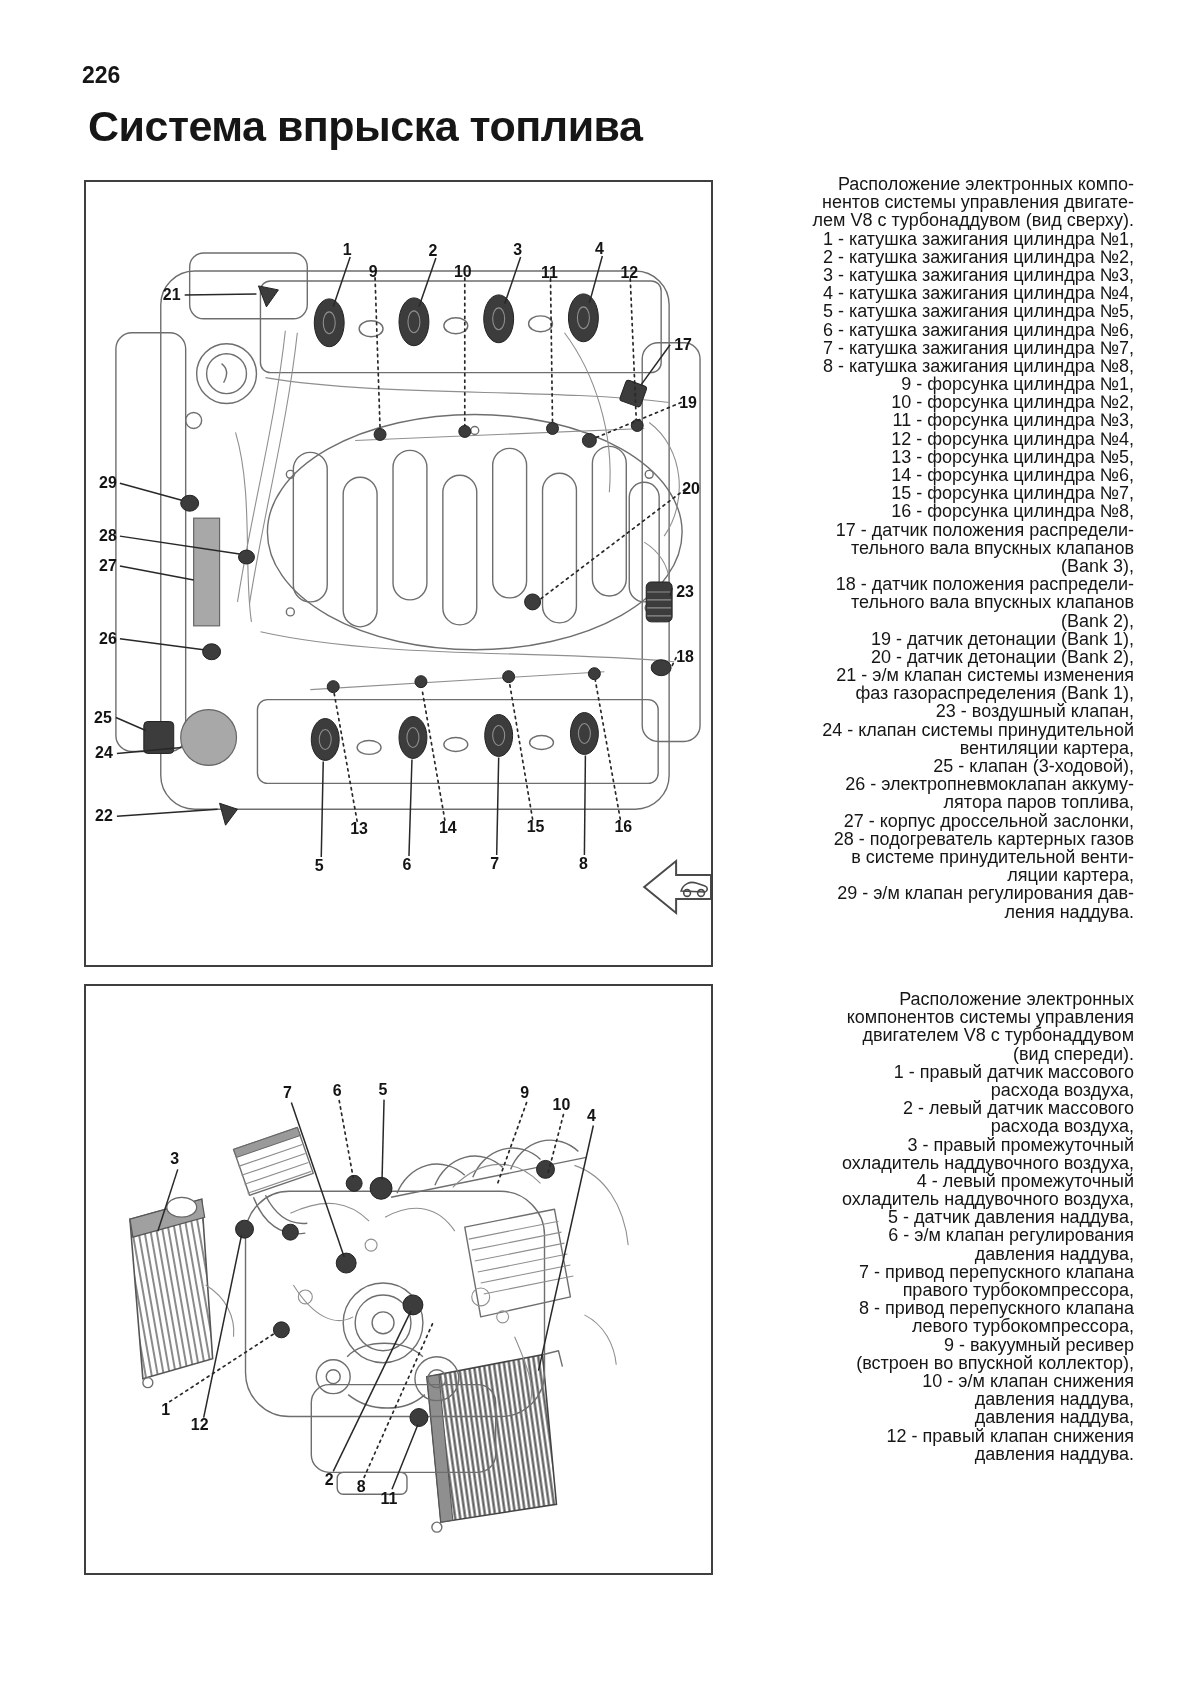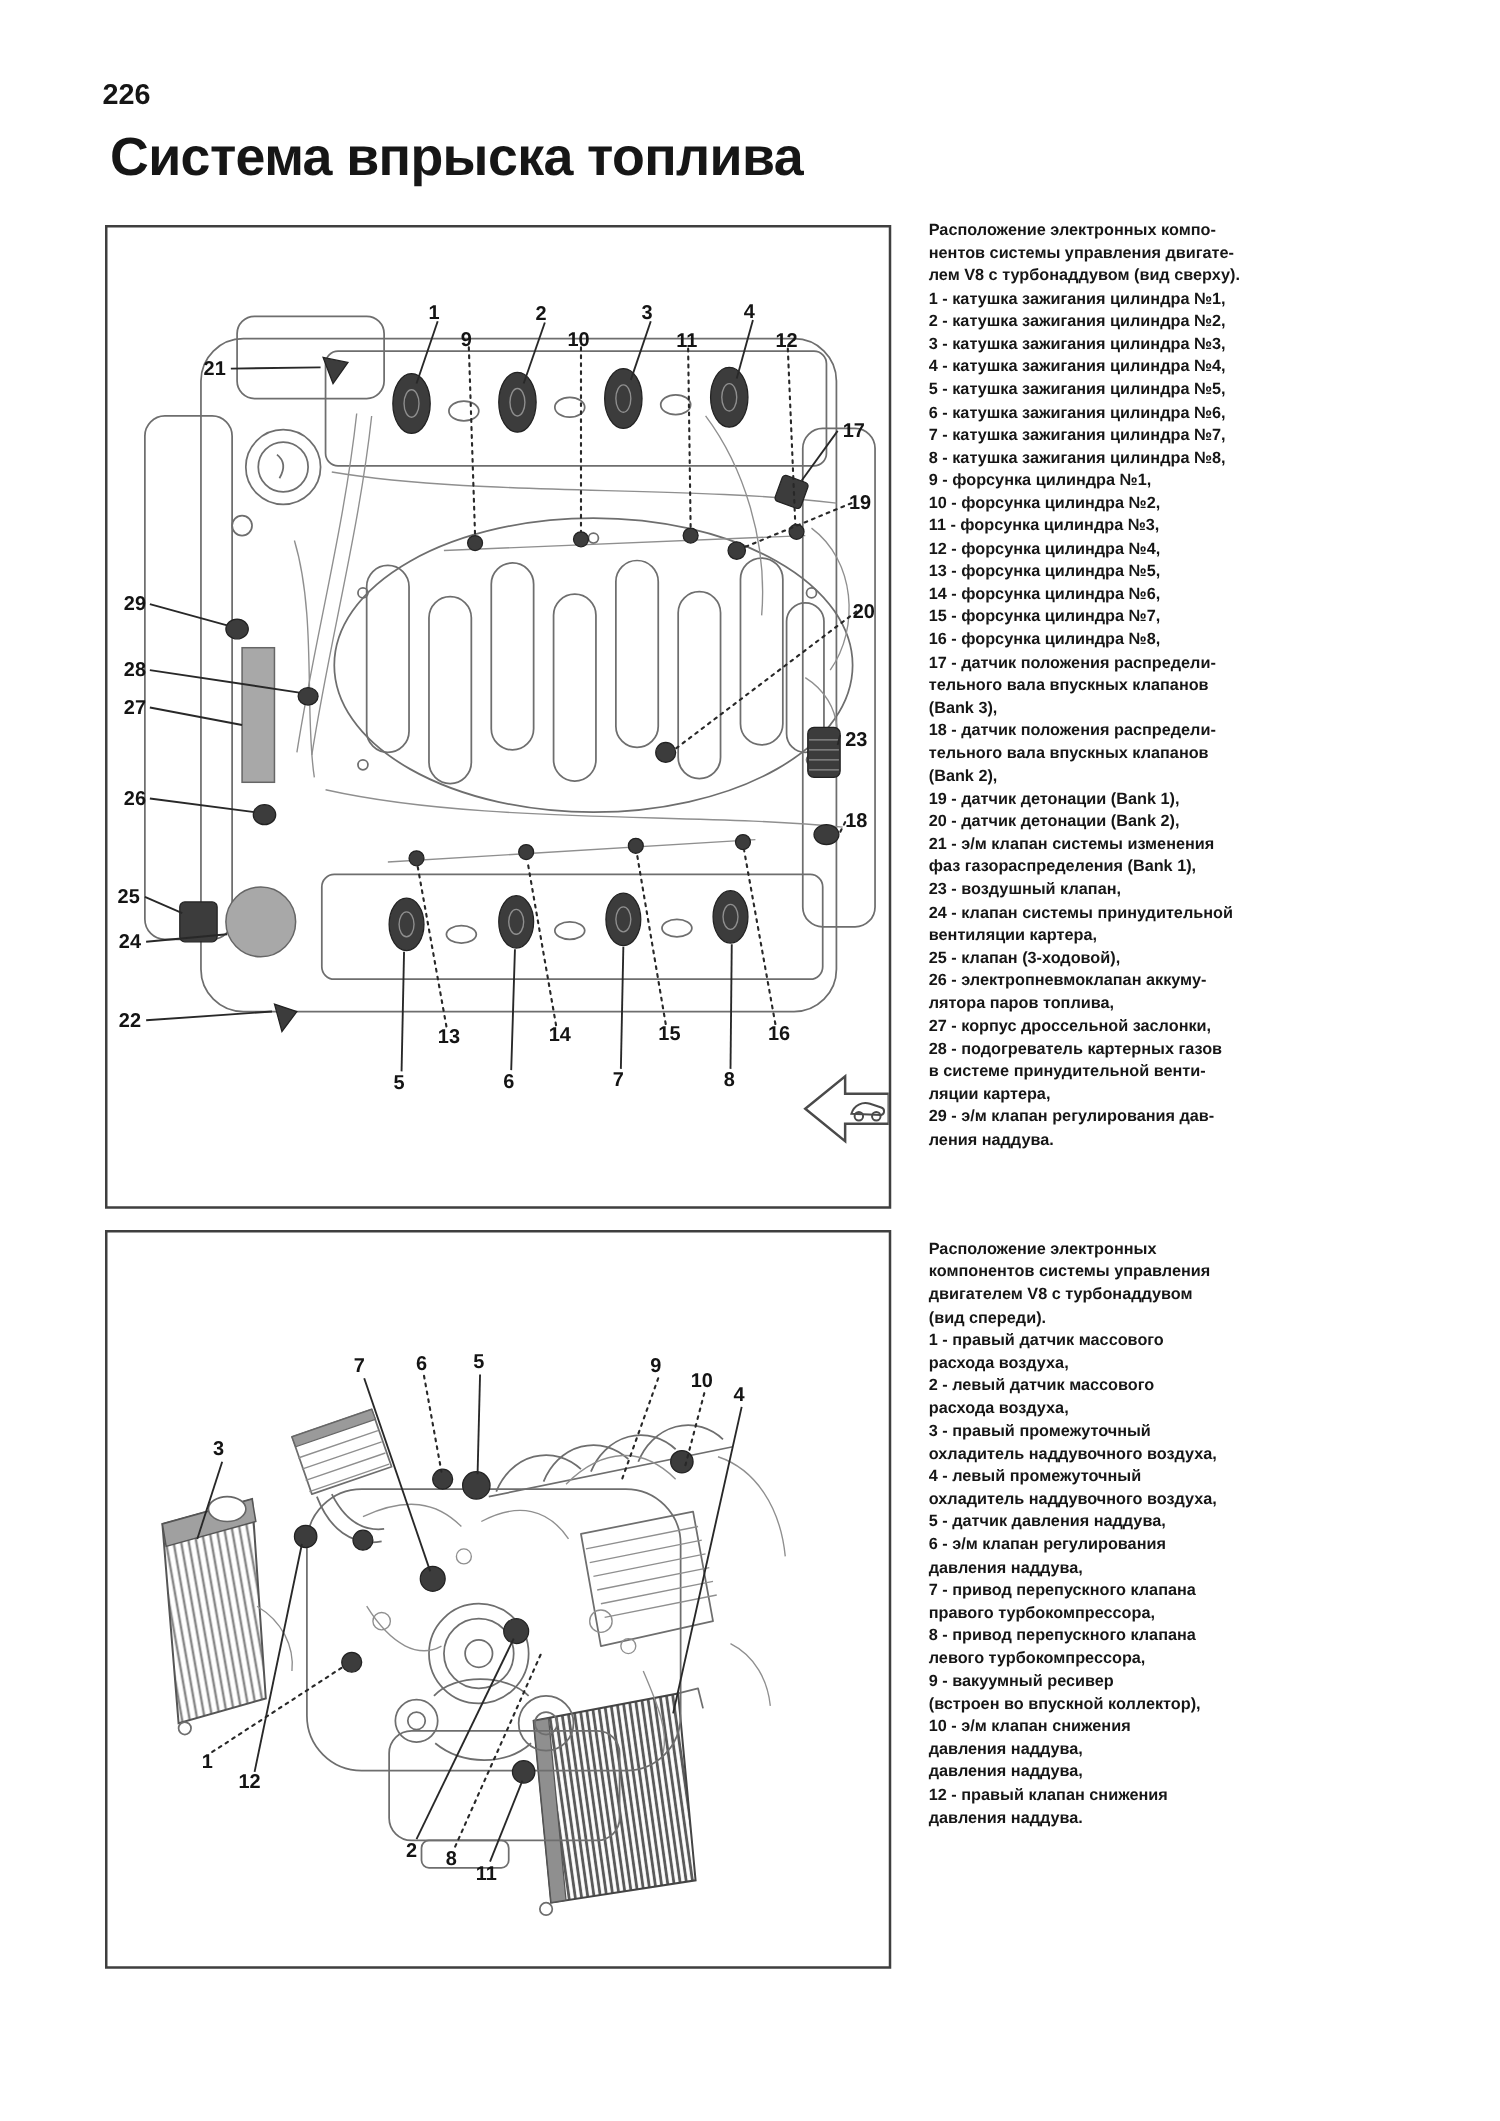--- a/index.html
+++ b/index.html
@@ -1,29 +1,29 @@
 <!DOCTYPE html>
 <html style="--paper: #ffffff; --ink: #161616; --frame: #3f3f3f; --draw: #6e6e6e; --dark: #3c3c3c;"><head>
 <meta charset="utf-8">
 <style>
   :root{
     --paper:#ffffff; --ink:#161616; --frame:#3f3f3f; --draw:#6e6e6e; --dark:#3c3c3c;
   }
   html,body{margin:0;padding:0;background:#e8e8e8;}
   .page{position:relative;width:1200px;height:1697px;background:var(--paper);
-        font-family:"Liberation Sans",sans-serif;overflow:hidden;}
+        font-family:"Liberation Sans",sans-serif;overflow:hidden;text-align:right;}
   .pagenum{position:absolute;left:82px;top:62px;font-size:23px;font-weight:700;color:var(--ink);}
   .title{position:absolute;left:88px;top:102px;margin:0;font-size:43px;font-weight:700;
          color:var(--ink);letter-spacing:-0.5px;}
   .fig{position:absolute;border:2px solid var(--frame);background:#fff;box-sizing:border-box;}
   .fig1{left:84px;top:180px;width:629px;height:787px;}
   .fig2{left:84px;top:984px;width:629px;height:591px;}
   .fig svg{display:block;width:100%;height:100%;}
-  .legend{position:absolute;left:743px;width:450px;color:var(--ink);font-weight:700;
-          font-size:13px;line-height:18.2px;white-space:nowrap;}
+  .legend{position:absolute;left:684px;width:450px;color:var(--ink);font-weight:400;
+          font-size:18px;line-height:18.2px;white-space:nowrap;}
   .legend1{top:175px;}
   .legend2{top:990px;}
   .tline{height:18.2px;}
   
   .art{stroke:var(--draw);fill:none;stroke-width:1.4px;stroke-linejoin:round;}
   .art2{stroke:#8f8f8f;fill:none;stroke-width:1.1px;}
   .dk{fill:var(--dark);stroke:#222;stroke-width:1px;}
   .gray{fill:#a8a8a8;stroke:#666;stroke-width:1.2px;}
   .ld{stroke:#282828;stroke-width:1.5px;fill:none;}
   .ldd{stroke:#282828;stroke-width:1.7px;fill:none;stroke-dasharray:2.2 4.2;stroke-linecap:round;}

